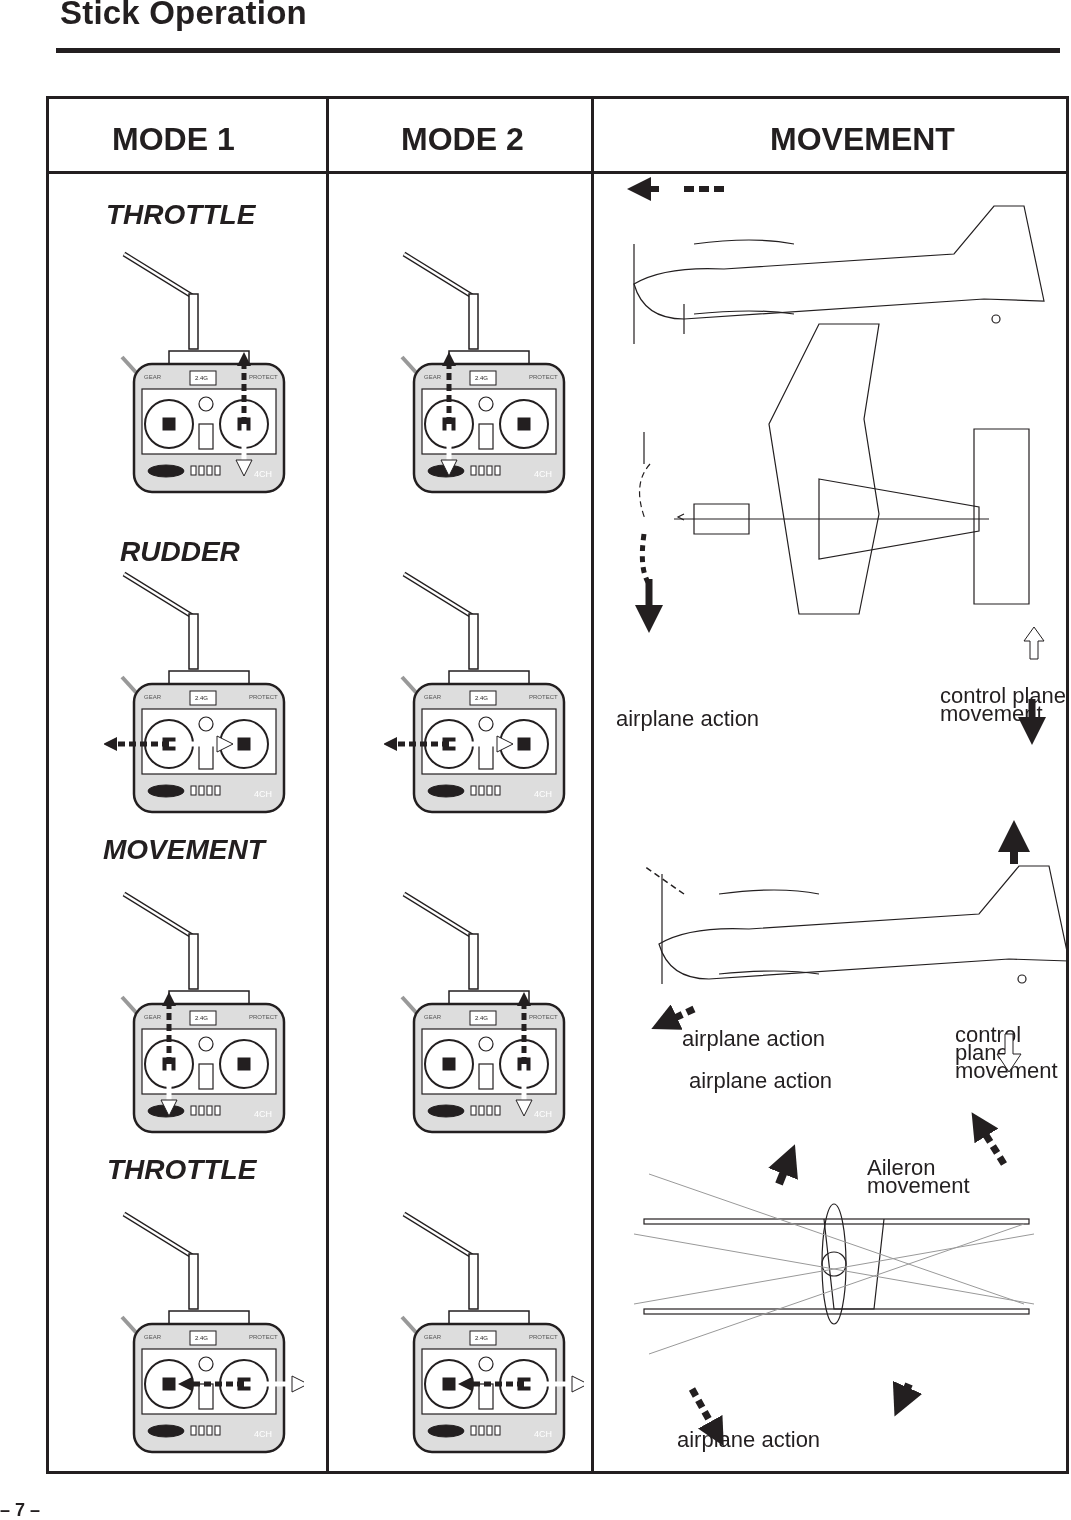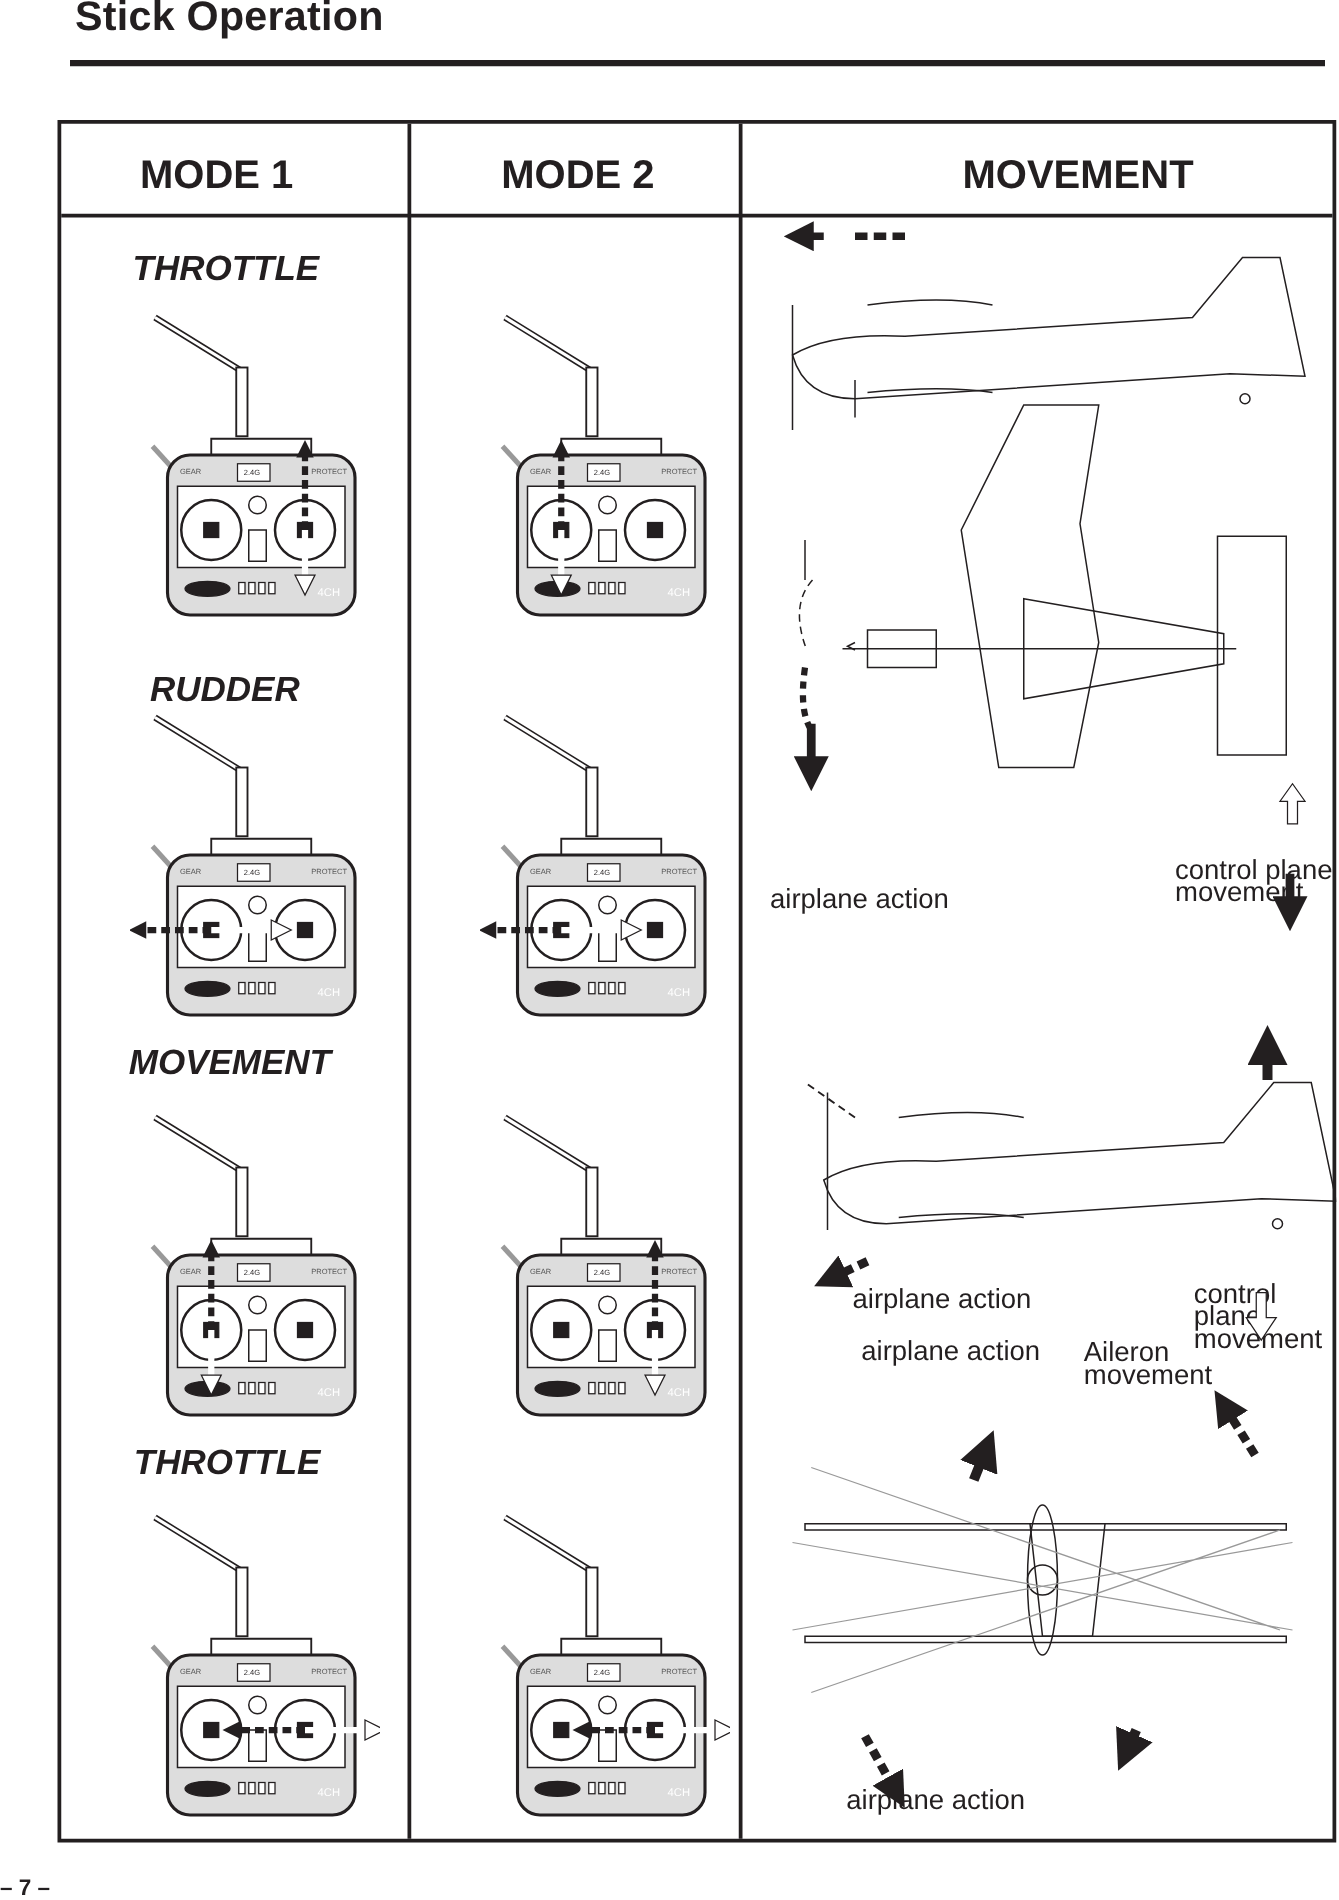--- a/index.html
+++ b/index.html
@@ -304,21 +304,21 @@
       </svg>
     </div>
 
   <div class="cap" style="left:567px;top:611px">airplane action</div>
   <div class="cap" style="left:891px;top:588px">control plane
 movement</div>
   <div class="cap" style="left:633px;top:931px">airplane action</div>
   <div class="cap" style="left:906px;top:927px">control plane
 movement</div>
   <div class="cap" style="left:640px;top:973px">airplane action</div>
-  <div class="cap" style="left:818px;top:974px">Aileron
+  <div class="cap" style="left:818px;top:1060px">Aileron
 movement</div>
   <div class="cap" style="left:628px;top:1332px">airplane action</div>
 
   <svg class="mv" style="left:545px;top:75px" width="475" height="1300">
     <defs>
       <marker id="ah" viewBox="0 0 10 10" refX="5" refY="5" markerWidth="4" markerHeight="4" orient="auto">
           <path d="M0,0 L10,5 L0,10 z" fill="#231f20"></path>
         </marker>
     </defs>
 

